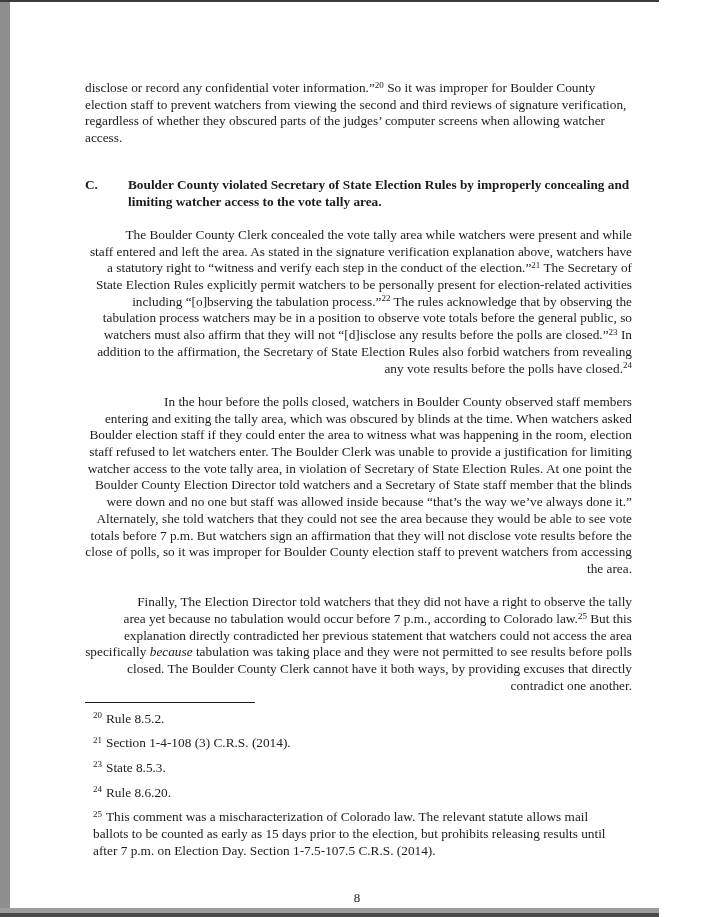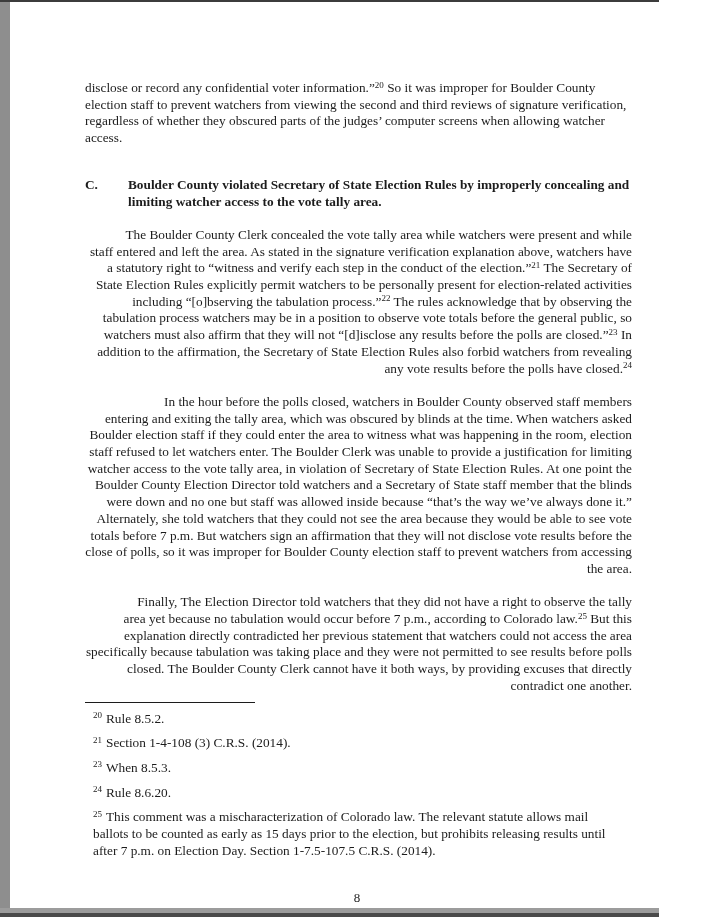--- a/index.html
+++ b/index.html
@@ -15,21 +15,21 @@
   .edge-bottom-dark { position:absolute; left:0; top:913px; width:711px; height:4px; background:#4a4a4a; z-index:6; }
 
   .content {
     position:absolute; left:85px; top:80px; width:547px;
     font-size:13.3px; line-height:16.7px; color:#1c1c1c;
     text-align:left;
   }
   .para { margin:0; }
   .para.indent { text-indent:37px; margin-top:16.7px;text-align:right; }
   .run-n { }
-  .run-i { }
+  .run-i { font-style:italic; }
   .run-sup, .fn-num {
     font-size:9px; position:relative; top:-4.5px; line-height:0;
   }
   .heading { display:flex; font-weight:bold; margin-top:30px; }
   .h-label { flex:0 0 43px; }
   .h-text  { flex:1; }
 
   .fn-sep {
     margin-top:7px; width:170px; height:0;
     border-top:1.5px solid #1c1c1c;
@@ -66,21 +66,21 @@
     <div class="fn-sep"></div>
 
     <div class="footnotes">
       <div class="footnote">
         <span class="fn-num">20</span><span>Rule 8.5.2.</span>
       </div>
       <div class="footnote">
         <span class="fn-num">21</span><span>Section 1-4-108 (3) C.R.S. (2014).</span>
       </div>
       <div class="footnote">
-        <span class="fn-num">23</span><span>When 8.5.3.</span>
+        <span class="fn-num">23</span><span>State 8.5.3.</span>
       </div>
       <div class="footnote">
         <span class="fn-num">24</span><span>Rule 8.6.20.</span>
       </div>
       <div class="footnote">
         <span class="fn-num">25</span><span>This comment was a mischaracterization of Colorado law. The relevant statute allows mail ballots to be counted as early as 15 days prior to the election, but prohibits releasing results until after 7 p.m. on Election Day. Section 1-7.5-107.5 C.R.S. (2014).</span>
       </div>
     </div>
 
   </div>

